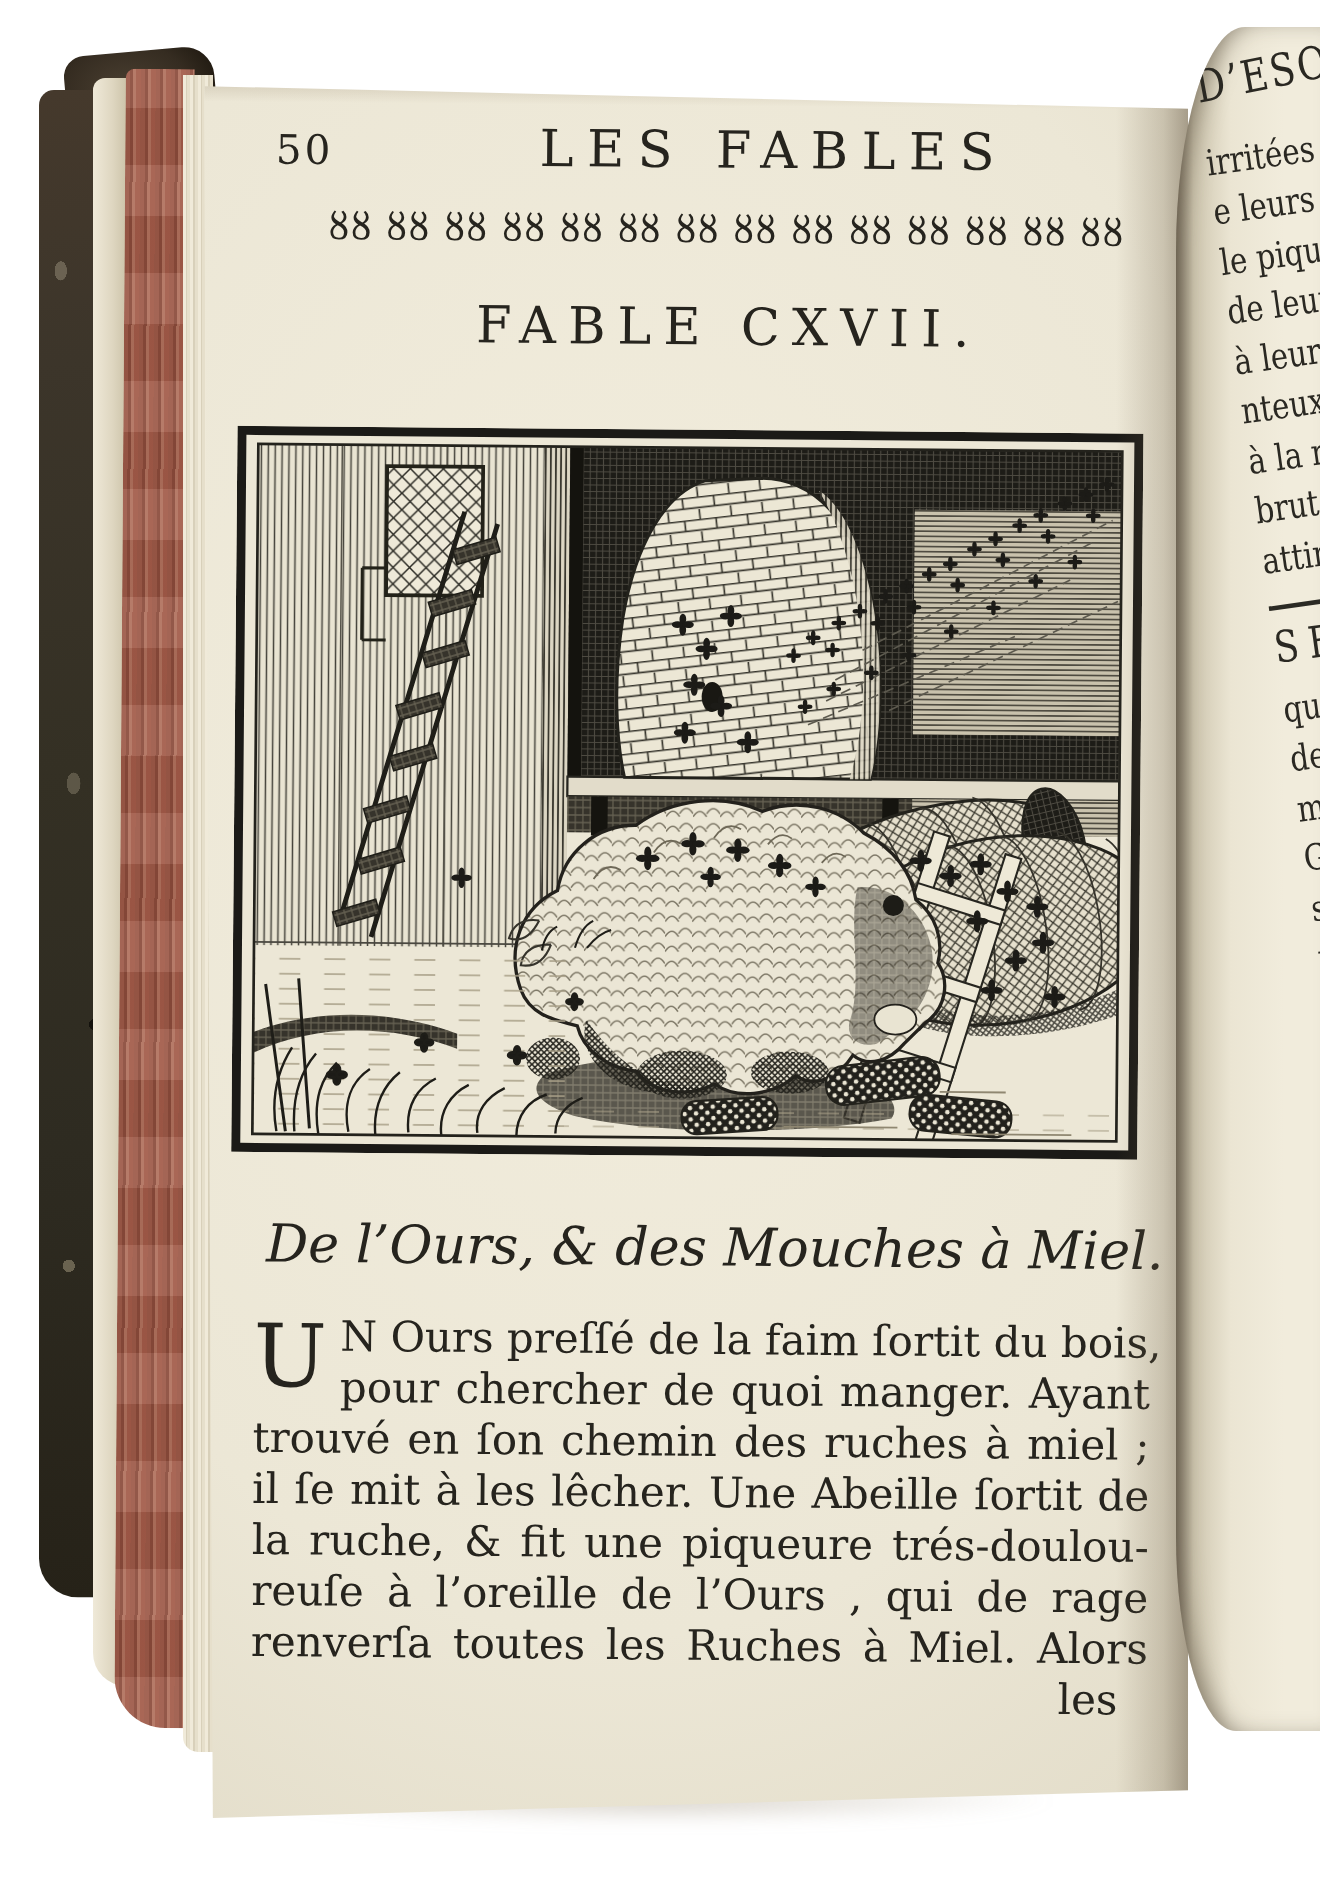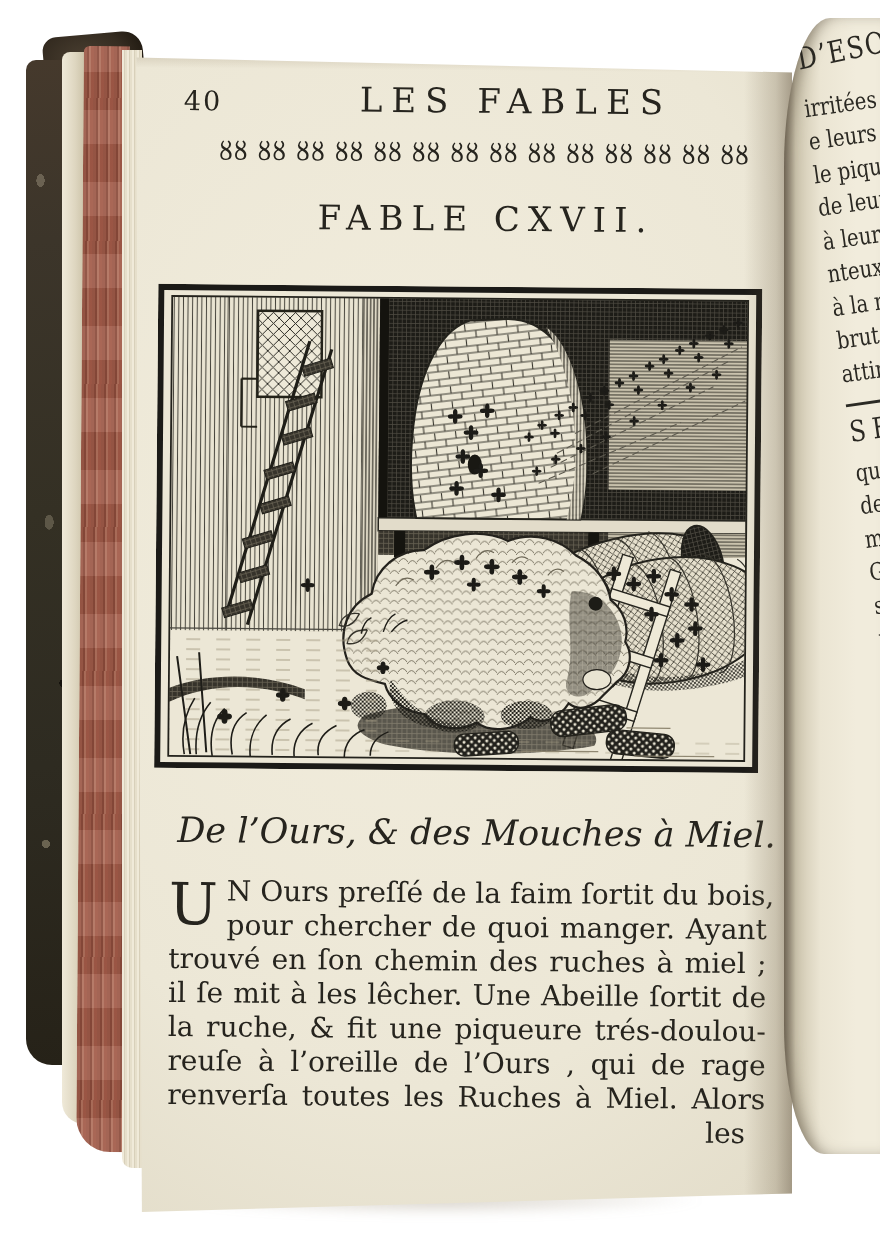--- a/index.html
+++ b/index.html
@@ -76,21 +76,21 @@
   <div class="abs book-shadow"></div>
   <div class="abs headcap"></div>
   <div class="abs spine"></div>
   <div class="abs edge-cream"></div>
   <div class="abs fore-edge"></div>
   <div class="abs page-stack"></div>
 
   <div class="abs page-left">
     <div class="abs lp-rot">
       <div class="abs lp-header">
-        <div class="lp-pagenum">40</div>
+        <div class="lp-pagenum">50</div>
         <div class="lp-running-title">LES FABLES</div>
       </div>
       <div class="abs lp-ornaments">ȣȣ ȣȣ ȣȣ ȣȣ ȣȣ ȣȣ ȣȣ ȣȣ ȣȣ ȣȣ ȣȣ ȣȣ ȣȣ ȣȣ</div>
       <div class="abs lp-fable-heading">FABLE CXVII.</div>
 
       <svg class="abs lp-engraving" role="img" viewBox="0 0 604 484" xmlns="http://www.w3.org/2000/svg" aria-label="Engraving: a shaggy bear, stung by bees, thrusts its muzzle into overturned wicker beehives; a tall straw skep stands on a bench while a swarm of bees streams out to the upper right; a ladder leans against a plank wall with a lattice window at left; grass, flowers and broken honeycombs lie in the foreground.">
         <defs>
           <pattern id="pV" width="4.6" height="4.6" patternUnits="userSpaceOnUse">
             <rect width="4.6" height="4.6" fill="#e9e4d2"></rect>
               <line x1="2.3" y1="0" x2="2.3" y2="4.6" stroke="#45433b" stroke-width="1"></line>

